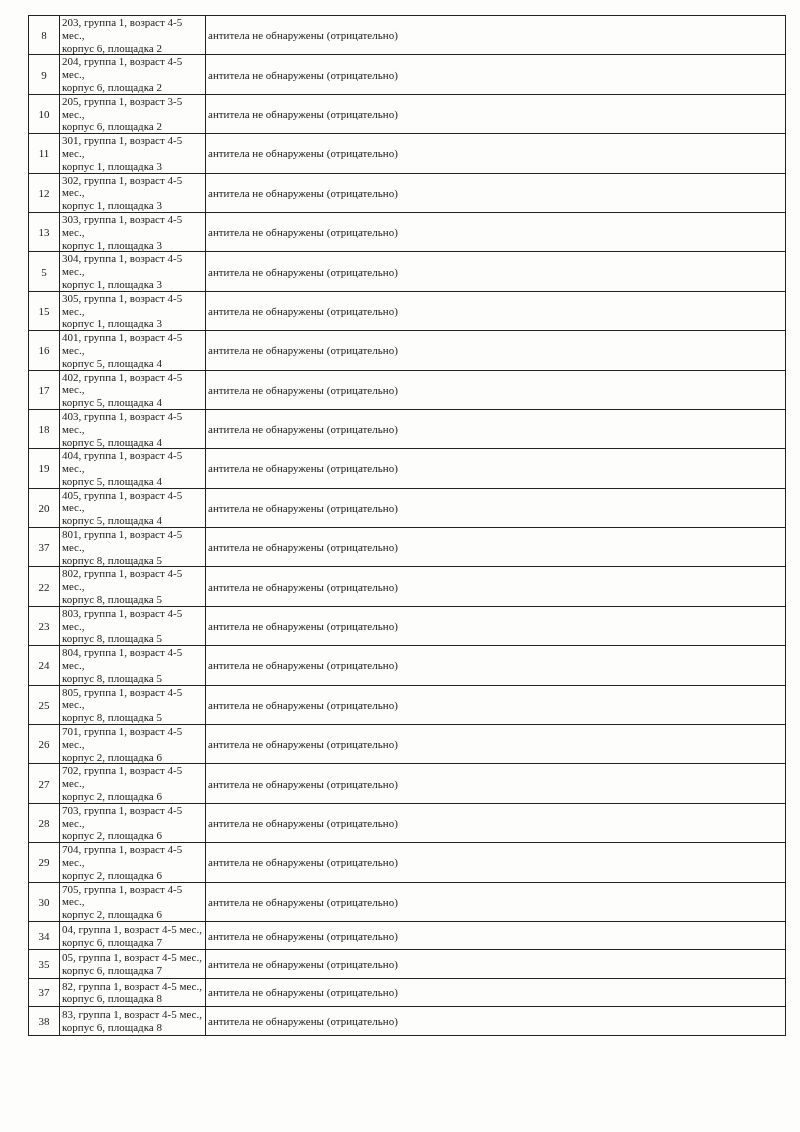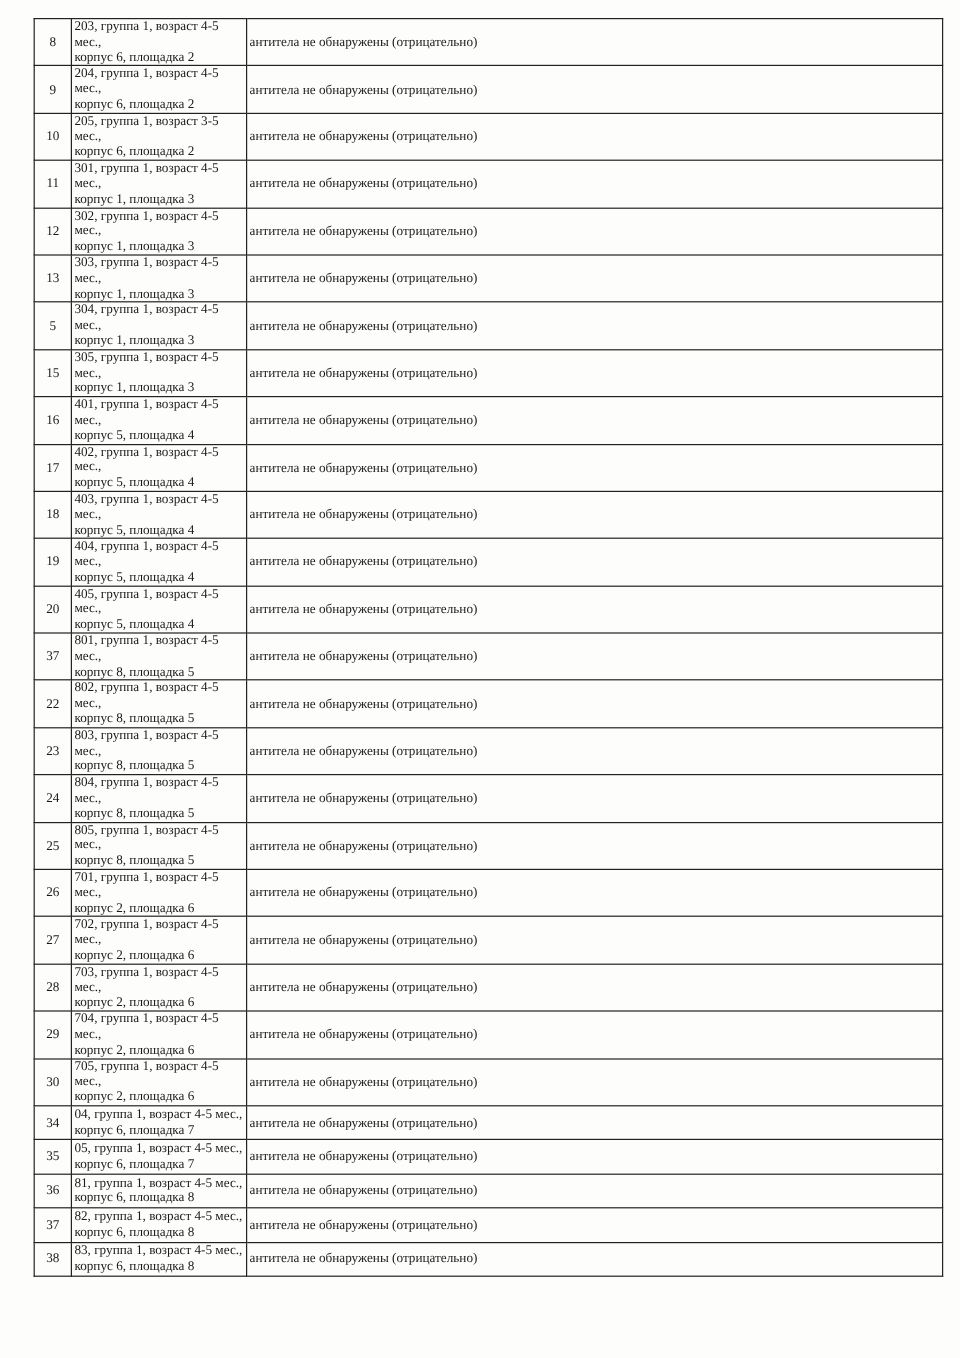--- a/index.html
+++ b/index.html
@@ -172,26 +172,20 @@
 корпус 6, площадка 7</td>
           <td class="c-res">антитела не обнаружены (отрицательно)</td>
         </tr>
         <tr>
           <td class="c-num">35</td>
           <td class="c-desc">05, группа 1, возраст 4-5 мес.,
 корпус 6, площадка 7</td>
           <td class="c-res">антитела не обнаружены (отрицательно)</td>
         </tr>
         <tr>
-          <td class="c-num">36</td>
-          <td class="c-desc">81, группа 1, возраст 4-5 мес.,
-корпус 6, площадка 8</td>
-          <td class="c-res">антитела не обнаружены (отрицательно)</td>
-        </tr>
-        <tr>
           <td class="c-num">37</td>
           <td class="c-desc">82, группа 1, возраст 4-5 мес.,
 корпус 6, площадка 8</td>
           <td class="c-res">антитела не обнаружены (отрицательно)</td>
         </tr>
         <tr>
           <td class="c-num">38</td>
           <td class="c-desc">83, группа 1, возраст 4-5 мес.,
 корпус 6, площадка 8</td>
           <td class="c-res">антитела не обнаружены (отрицательно)</td>

